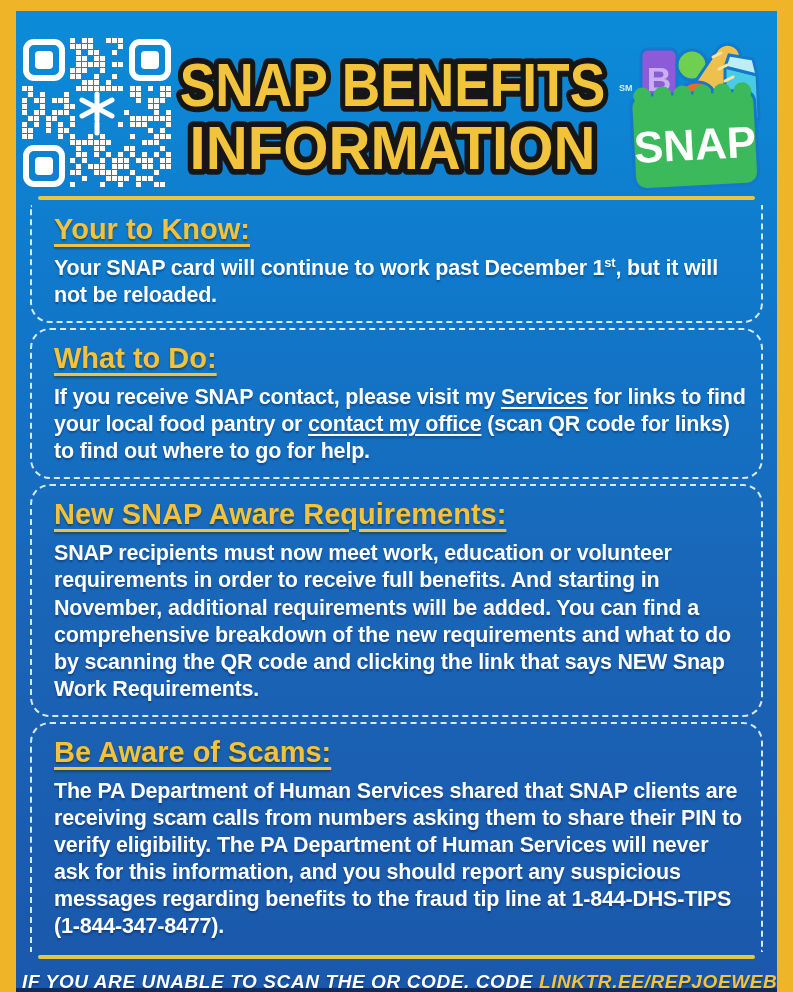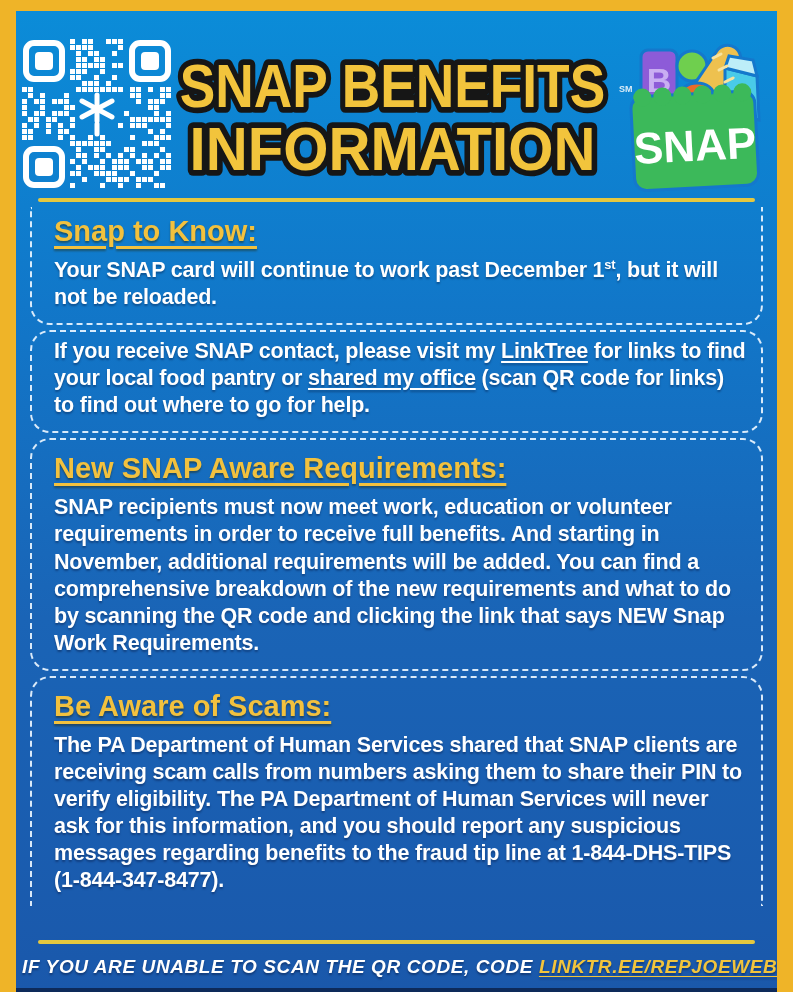--- a/index.html
+++ b/index.html
@@ -314,26 +314,27 @@
           <text x="82" y="125" text-anchor="middle" font-size="44" font-weight="bold" fill="#ffffff">SNAP</text>
         </g>
       </svg>
     </div>
   </div>
 
   <div class="rule"></div>
 
   <div class="sections">
     <div class="box first">
-      <span class="h">Snap to Know:</span>
+      <span class="h">Your to Know:</span>
       <div class="p"><span>Your SNAP card will continue to work past December 1</span><sup>st</sup><span>, but it will not be reloaded.</span></div>
     </div>
 
     <div class="box">
-      <div class="p"><span>If you receive SNAP contact, please visit my </span><span class="u">LinkTree</span><span> for links to find your local food pantry or </span><span class="u">shared my office</span><span> (scan QR code for links) to find out where to go for help.</span></div>
+      <span class="h">What to Do:</span>
+      <div class="p"><span>If you receive SNAP contact, please visit my </span><span class="u">Services</span><span> for links to find your local food pantry or </span><span class="u">contact my office</span><span> (scan QR code for links) to find out where to go for help.</span></div>
     </div>
 
     <div class="box">
       <span class="h">New SNAP Aware Requirements:</span>
       <div class="p"><span>SNAP recipients must now meet work, education or volunteer requirements in order to receive full benefits. And starting in November, additional requirements will be added. You can find a comprehensive breakdown of the new requirements and what to do by scanning the QR code and clicking the link that says NEW Snap Work Requirements.</span></div>
     </div>
 
     <div class="box last">
       <span class="h">Be Aware of Scams:</span>
       <div class="p"><span>The PA Department of Human Services shared that SNAP clients are receiving scam calls from numbers asking them to share their PIN to verify eligibility. The PA Department of Human Services will never ask for this information, and you should report any suspicious messages regarding benefits to the fraud tip line at 1-844-DHS-TIPS (1-844-347-8477).</span></div>

